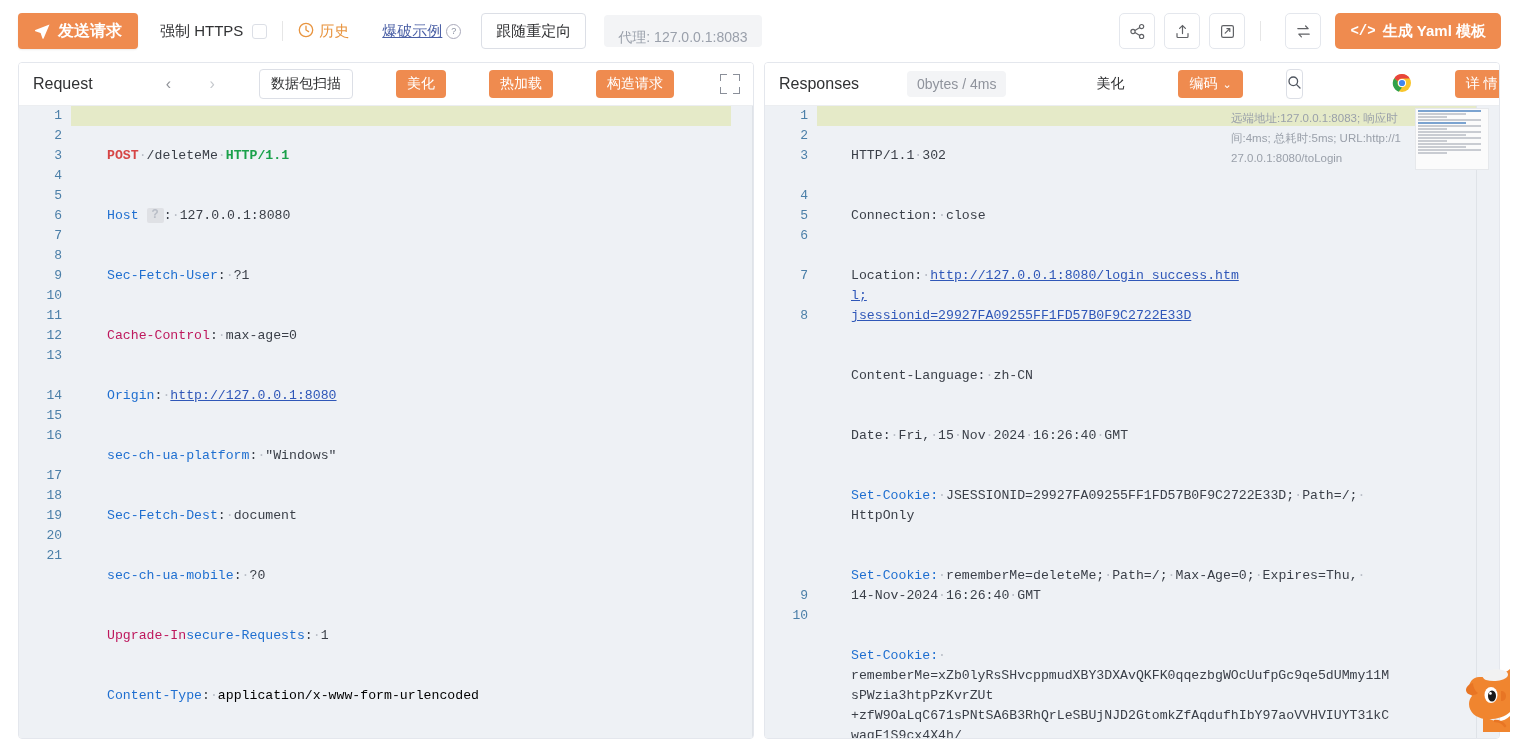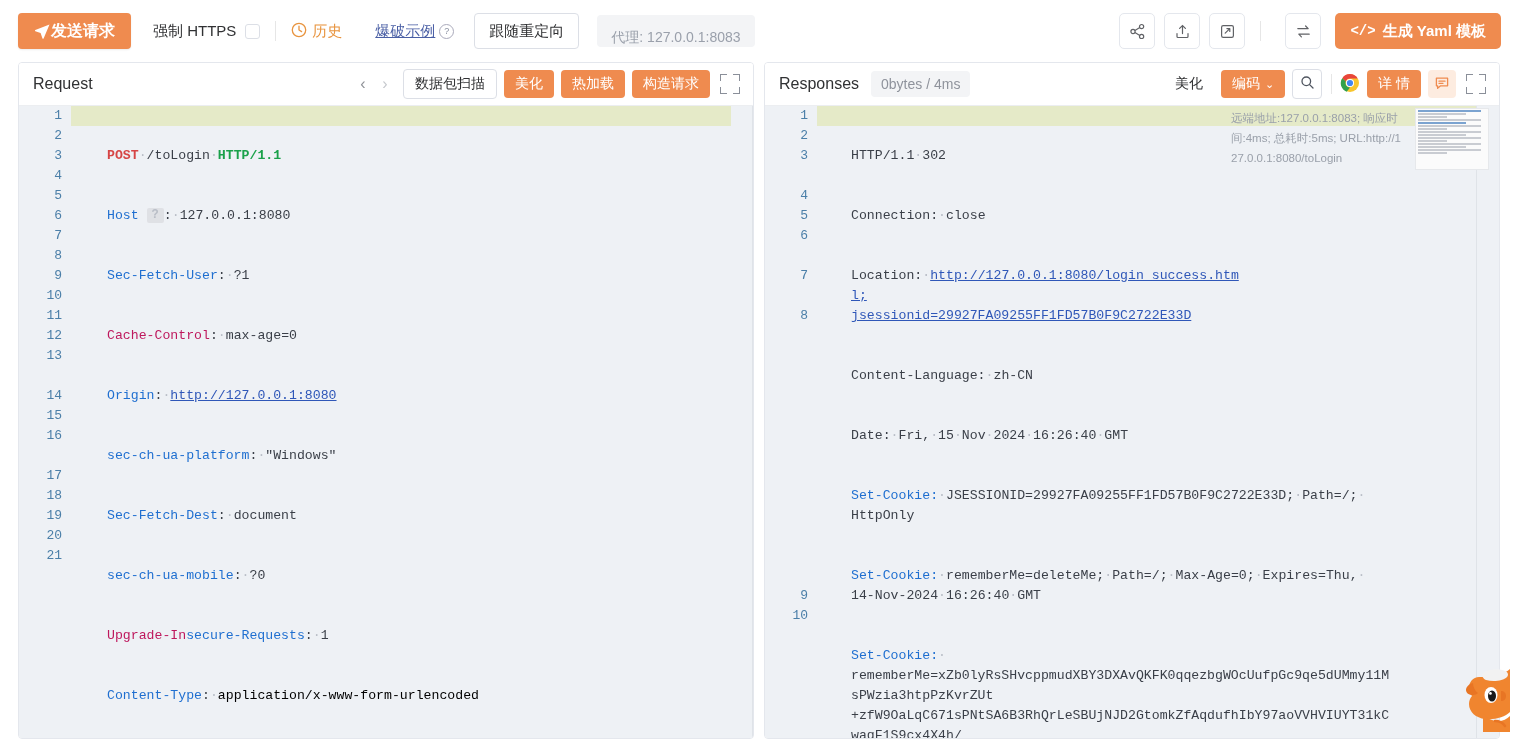--- a/index.html
+++ b/index.html
@@ -12,21 +12,21 @@
   }
   .app{position:relative;width:1515px;height:739px;background:#fff;}
 
   
   .toolbar{
     position:absolute;left:0;top:0;width:1515px;height:62px;
     display:flex;align-items:center;box-sizing:border-box;
     padding:0 14px 0 18px;background:#fff;
   }
   .send-btn{
-    display:flex;align-items:center;
+    display:flex;align-items:center;gap:7px;
     height:36px;padding:0 16px;border-radius:4px;
     background:#ef8b4f;color:#fff;font-size:16px;font-weight:bold;
     cursor:pointer;user-select:none;white-space:nowrap;
     box-shadow:0 1px 2px rgba(0,0,0,.08);
   }
   .send-btn svg{display:block;}
   .tb-label{margin-left:22px;font-size:15px;color:#303133;white-space:nowrap;}
   .checkbox{
     width:15px;height:15px;margin-left:9px;border:1px solid #dcdfe6;border-radius:3px;
     background:#fff;box-sizing:border-box;cursor:pointer;flex:none;
@@ -70,21 +70,21 @@
   .panes{position:absolute;left:0;top:62px;width:1515px;height:677px;}
   .pane{
     position:absolute;top:0;bottom:0;
     border:1px solid #e4e7ed;border-radius:4px;background:#fff;
     box-sizing:border-box;overflow:hidden;
   }
   #pane-request{left:18px;width:736px;}
   #pane-response{left:764px;width:736px;}
   .pane-head{
     height:43px;display:flex;align-items:center;box-sizing:border-box;
-    padding:0 9px 0 14px;border-bottom:1px solid #eceef1;background:#fff;
+    padding:0 9px 0 14px;border-bottom:1px solid #eceef1;background:#fff;gap:36px;
   }
   .pane-title{font-size:16px;color:#303133;white-space:nowrap;}
   .size-pill{
     margin-left:12px;height:26px;padding:0 10px;display:flex;align-items:center;
     background:#f3f4f6;border-radius:4px;color:#8f939c;font-size:14px;white-space:nowrap;
   }
   .head-spacer{flex:1 1 auto;}
   .arrow{
     width:22px;height:26px;display:flex;align-items:center;justify-content:center;
     color:#909399;font-size:16px;cursor:pointer;user-select:none;
@@ -307,21 +307,21 @@
           <div class="ln">15</div>
           <div class="ln" style="height:40px">16</div>
           <div class="ln">17</div>
           <div class="ln">18</div>
           <div class="ln">19</div>
           <div class="ln">20</div>
           <div class="ln">21</div>
         </div>
 
         <div class="code">
-          <div class="row"><span class="method">POST</span><span class="dot">·</span><span class="val">/toLogin</span><span class="dot">·</span><span class="ver">HTTP/1.1</span></div>
+          <div class="row"><span class="method">POST</span><span class="dot">·</span><span class="val">/deleteMe</span><span class="dot">·</span><span class="ver">HTTP/1.1</span></div>
           <div class="row"><span class="k">Host</span> <span class="badge q">?</span><span class="val">:</span><span class="dot">·</span><span class="val">127.0.0.1:8080</span></div>
           <div class="row"><span class="k">Sec-Fetch-User</span><span class="val">:</span><span class="dot">·</span><span class="val">?1</span></div>
           <div class="row"><span class="k2">Cache-Control</span><span class="val">:</span><span class="dot">·</span><span class="val">max-age=0</span></div>
           <div class="row"><span class="k">Origin</span><span class="val">:</span><span class="dot">·</span><span class="lnk">http://127.0.0.1:8080</span></div>
           <div class="row"><span class="k">sec-ch-ua-platform</span><span class="val">:</span><span class="dot">·</span><span class="val">"Windows"</span></div>
           <div class="row"><span class="k">Sec-Fetch-Dest</span><span class="val">:</span><span class="dot">·</span><span class="val">document</span></div>
           <div class="row"><span class="k">sec-ch-ua-mobile</span><span class="val">:</span><span class="dot">·</span><span class="val">?0</span></div>
           <div class="row"><span class="k2">Upgrade-In</span><span class="k">secure-Requests</span><span class="val">:</span><span class="dot">·</span><span class="val">1</span></div>
           <div class="row"><span class="k">Content-Type</span><span class="val">:</span><span class="dot">·</span><span class="valb">application/x-www-form-urlencoded</span></div>
           

